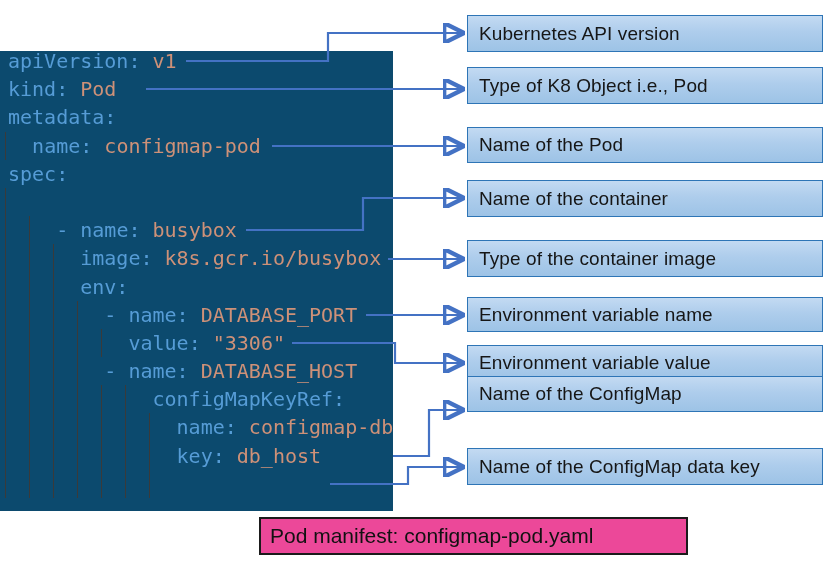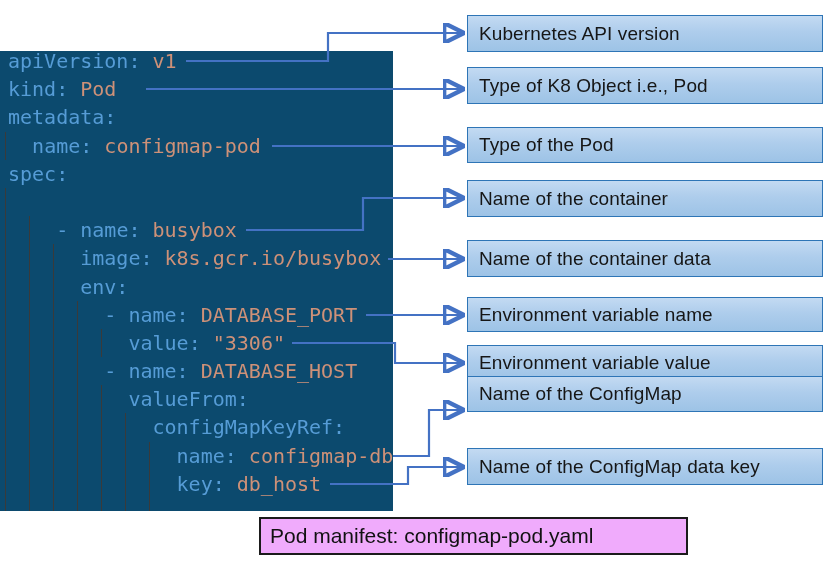--- a/index.html
+++ b/index.html
@@ -60,21 +60,21 @@
     fill:none;
     stroke:#4472c4;
     stroke-width:2.2;
   }
 
   
   .caption {
     position:absolute;
     left:259px; top:517px;
     width:429px; height:38px;
-    background:#f0abfc;
+    background:#ec4899;
     border:2px solid #1b1b1b;
     display:flex; align-items:center;
     padding-left:9px;
     font-size:21px;
     color:#111111;
   }
 </style>
 </head>
 <body>
 
@@ -85,21 +85,20 @@
       <div class="code-line"><span></span><span class="tok-key">metadata:</span></div>
       <div class="code-line"><span class="guide" style="left: 5px;"></span><span>  </span><span class="tok-key">name:</span><span class="tok-val"> configmap-pod</span></div>
       <div class="code-line"><span></span><span class="tok-key">spec:</span></div>
       <div class="code-line"><span class="guide" style="left: 5px;"></span><span>  </span></div>
       <div class="code-line"><span class="guide" style="left: 5px;"></span><span class="guide" style="left: 29.07px;"></span><span>    </span><span class="tok-key">- name:</span><span class="tok-val"> busybox</span></div>
       <div class="code-line"><span class="guide" style="left: 5px;"></span><span class="guide" style="left: 29.07px;"></span><span class="guide" style="left: 53.14px;"></span><span>      </span><span class="tok-key">image:</span><span class="tok-val"> k8s.gcr.io/busybox</span></div>
       <div class="code-line"><span class="guide" style="left: 5px;"></span><span class="guide" style="left: 29.07px;"></span><span class="guide" style="left: 53.14px;"></span><span>      </span><span class="tok-key">env:</span></div>
       <div class="code-line"><span class="guide" style="left: 5px;"></span><span class="guide" style="left: 29.07px;"></span><span class="guide" style="left: 53.14px;"></span><span class="guide" style="left: 77.21px;"></span><span>        </span><span class="tok-key">- name:</span><span class="tok-val"> DATABASE_PORT</span></div>
       <div class="code-line"><span class="guide" style="left: 5px;"></span><span class="guide" style="left: 29.07px;"></span><span class="guide" style="left: 53.14px;"></span><span class="guide" style="left: 77.21px;"></span><span class="guide" style="left: 101.28px;"></span><span>          </span><span class="tok-key">value:</span><span class="tok-val"> "3306"</span></div>
       <div class="code-line"><span class="guide" style="left: 5px;"></span><span class="guide" style="left: 29.07px;"></span><span class="guide" style="left: 53.14px;"></span><span class="guide" style="left: 77.21px;"></span><span>        </span><span class="tok-key">- name:</span><span class="tok-val"> DATABASE_HOST</span></div>
-      <div class="code-line"><span class="guide" style="left: 5px;"></span><span class="guide" style="left: 29.07px;"></span><span class="guide" style="left: 53.14px;"></span><span class="guide" style="left: 77.21px;"></span><span class="guide" style="left: 101.28px;"></span><span>          </span><span class="tok-key">valueFrom:</span></div>
       <div class="code-line"><span class="guide" style="left: 5px;"></span><span class="guide" style="left: 29.07px;"></span><span class="guide" style="left: 53.14px;"></span><span class="guide" style="left: 77.21px;"></span><span class="guide" style="left: 101.28px;"></span><span class="guide" style="left: 125.35px;"></span><span>            </span><span class="tok-key">configMapKeyRef:</span></div>
       <div class="code-line"><span class="guide" style="left: 5px;"></span><span class="guide" style="left: 29.07px;"></span><span class="guide" style="left: 53.14px;"></span><span class="guide" style="left: 77.21px;"></span><span class="guide" style="left: 101.28px;"></span><span class="guide" style="left: 125.35px;"></span><span class="guide" style="left: 149.42px;"></span><span>              </span><span class="tok-key">name:</span><span class="tok-val"> configmap-db</span></div>
       <div class="code-line"><span class="guide" style="left: 5px;"></span><span class="guide" style="left: 29.07px;"></span><span class="guide" style="left: 53.14px;"></span><span class="guide" style="left: 77.21px;"></span><span class="guide" style="left: 101.28px;"></span><span class="guide" style="left: 125.35px;"></span><span class="guide" style="left: 149.42px;"></span><span>              </span><span class="tok-key">key:</span><span class="tok-val"> db_host</span></div>
       <div class="code-line"><span class="guide" style="left: 5px;"></span><span class="guide" style="left: 29.07px;"></span><span class="guide" style="left: 53.14px;"></span><span class="guide" style="left: 77.21px;"></span><span class="guide" style="left: 101.28px;"></span><span class="guide" style="left: 125.35px;"></span><span class="guide" style="left: 149.42px;"></span><span>              </span></div>
     </div>
 </div>
 
 <svg class="connectors" viewBox="0 0 831 564" xmlns="http://www.w3.org/2000/svg">
   <defs>
     <marker id="arrow" viewBox="0 0 10 10" refX="9" refY="5" markerWidth="10" markerHeight="9" orient="auto-start-reverse">
@@ -112,21 +111,21 @@
   <path d="M246,230 H363 V198 H462" marker-end="url(#arrow)"></path>
   <path d="M388,259 H462" marker-end="url(#arrow)"></path>
   <path d="M366,315 H462" marker-end="url(#arrow)"></path>
   <path d="M292,343 H395 V363 H462" marker-end="url(#arrow)"></path>
   <path d="M393,456 H429 V410 H462" marker-end="url(#arrow)"></path>
   <path d="M330,484 H408 V467 H462" marker-end="url(#arrow)"></path>
 </svg>
 
 <div class="anno" style="top:15px;  height:37px;">Kubernetes API version</div>
 <div class="anno" style="top:67px;  height:37px;">Type of K8 Object i.e., Pod</div>
-<div class="anno" style="top:127px; height:36px;">Type of the Pod</div>
+<div class="anno" style="top:127px; height:36px;">Name of the Pod</div>
 <div class="anno" style="top:180px; height:37px;">Name of the container</div>
-<div class="anno" style="top:240px; height:37px;">Name of the container data</div>
+<div class="anno" style="top:240px; height:37px;">Type of the container image</div>
 <div class="anno" style="top:297px; height:35px;">Environment variable name</div>
 <div class="anno" style="top:345px; height:36px;">Environment variable value</div>
 <div class="anno" style="top:376px; height:36px;">Name of the ConfigMap</div>
 <div class="anno" style="top:448px; height:37px;">Name of the ConfigMap data key</div>
 
 <div class="caption">Pod manifest: configmap-pod.yaml</div>
 
 </body></html>

